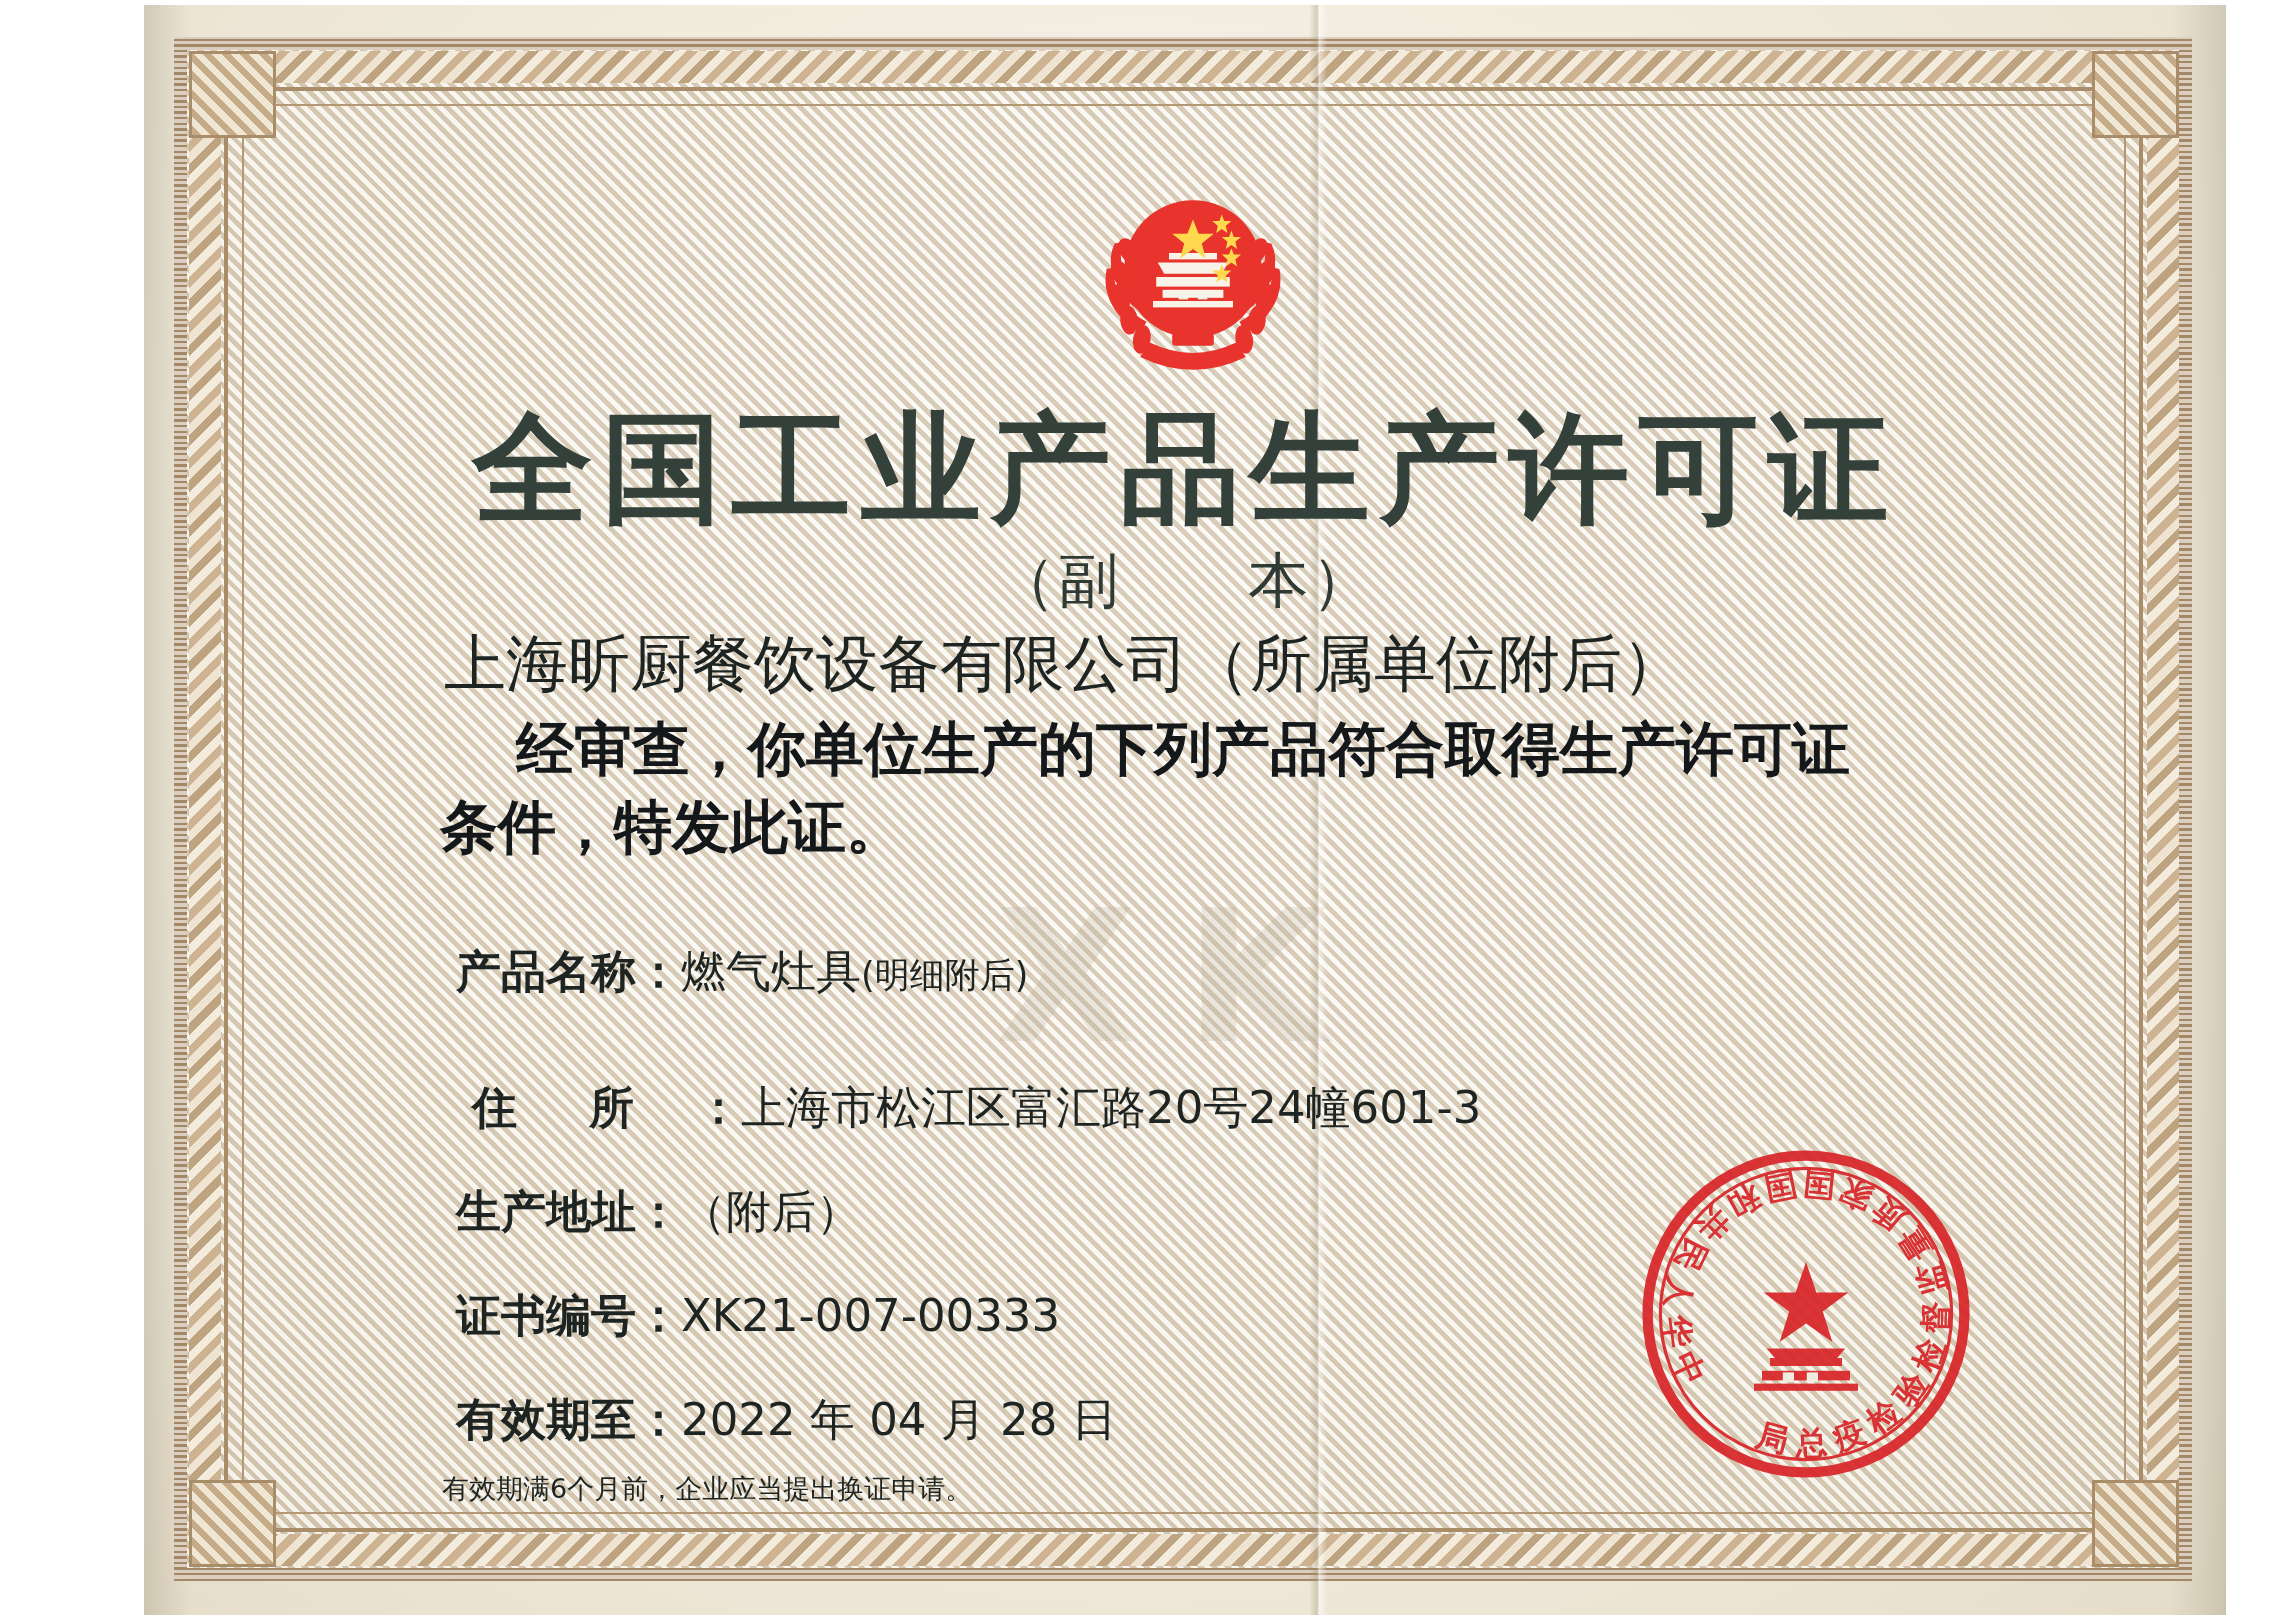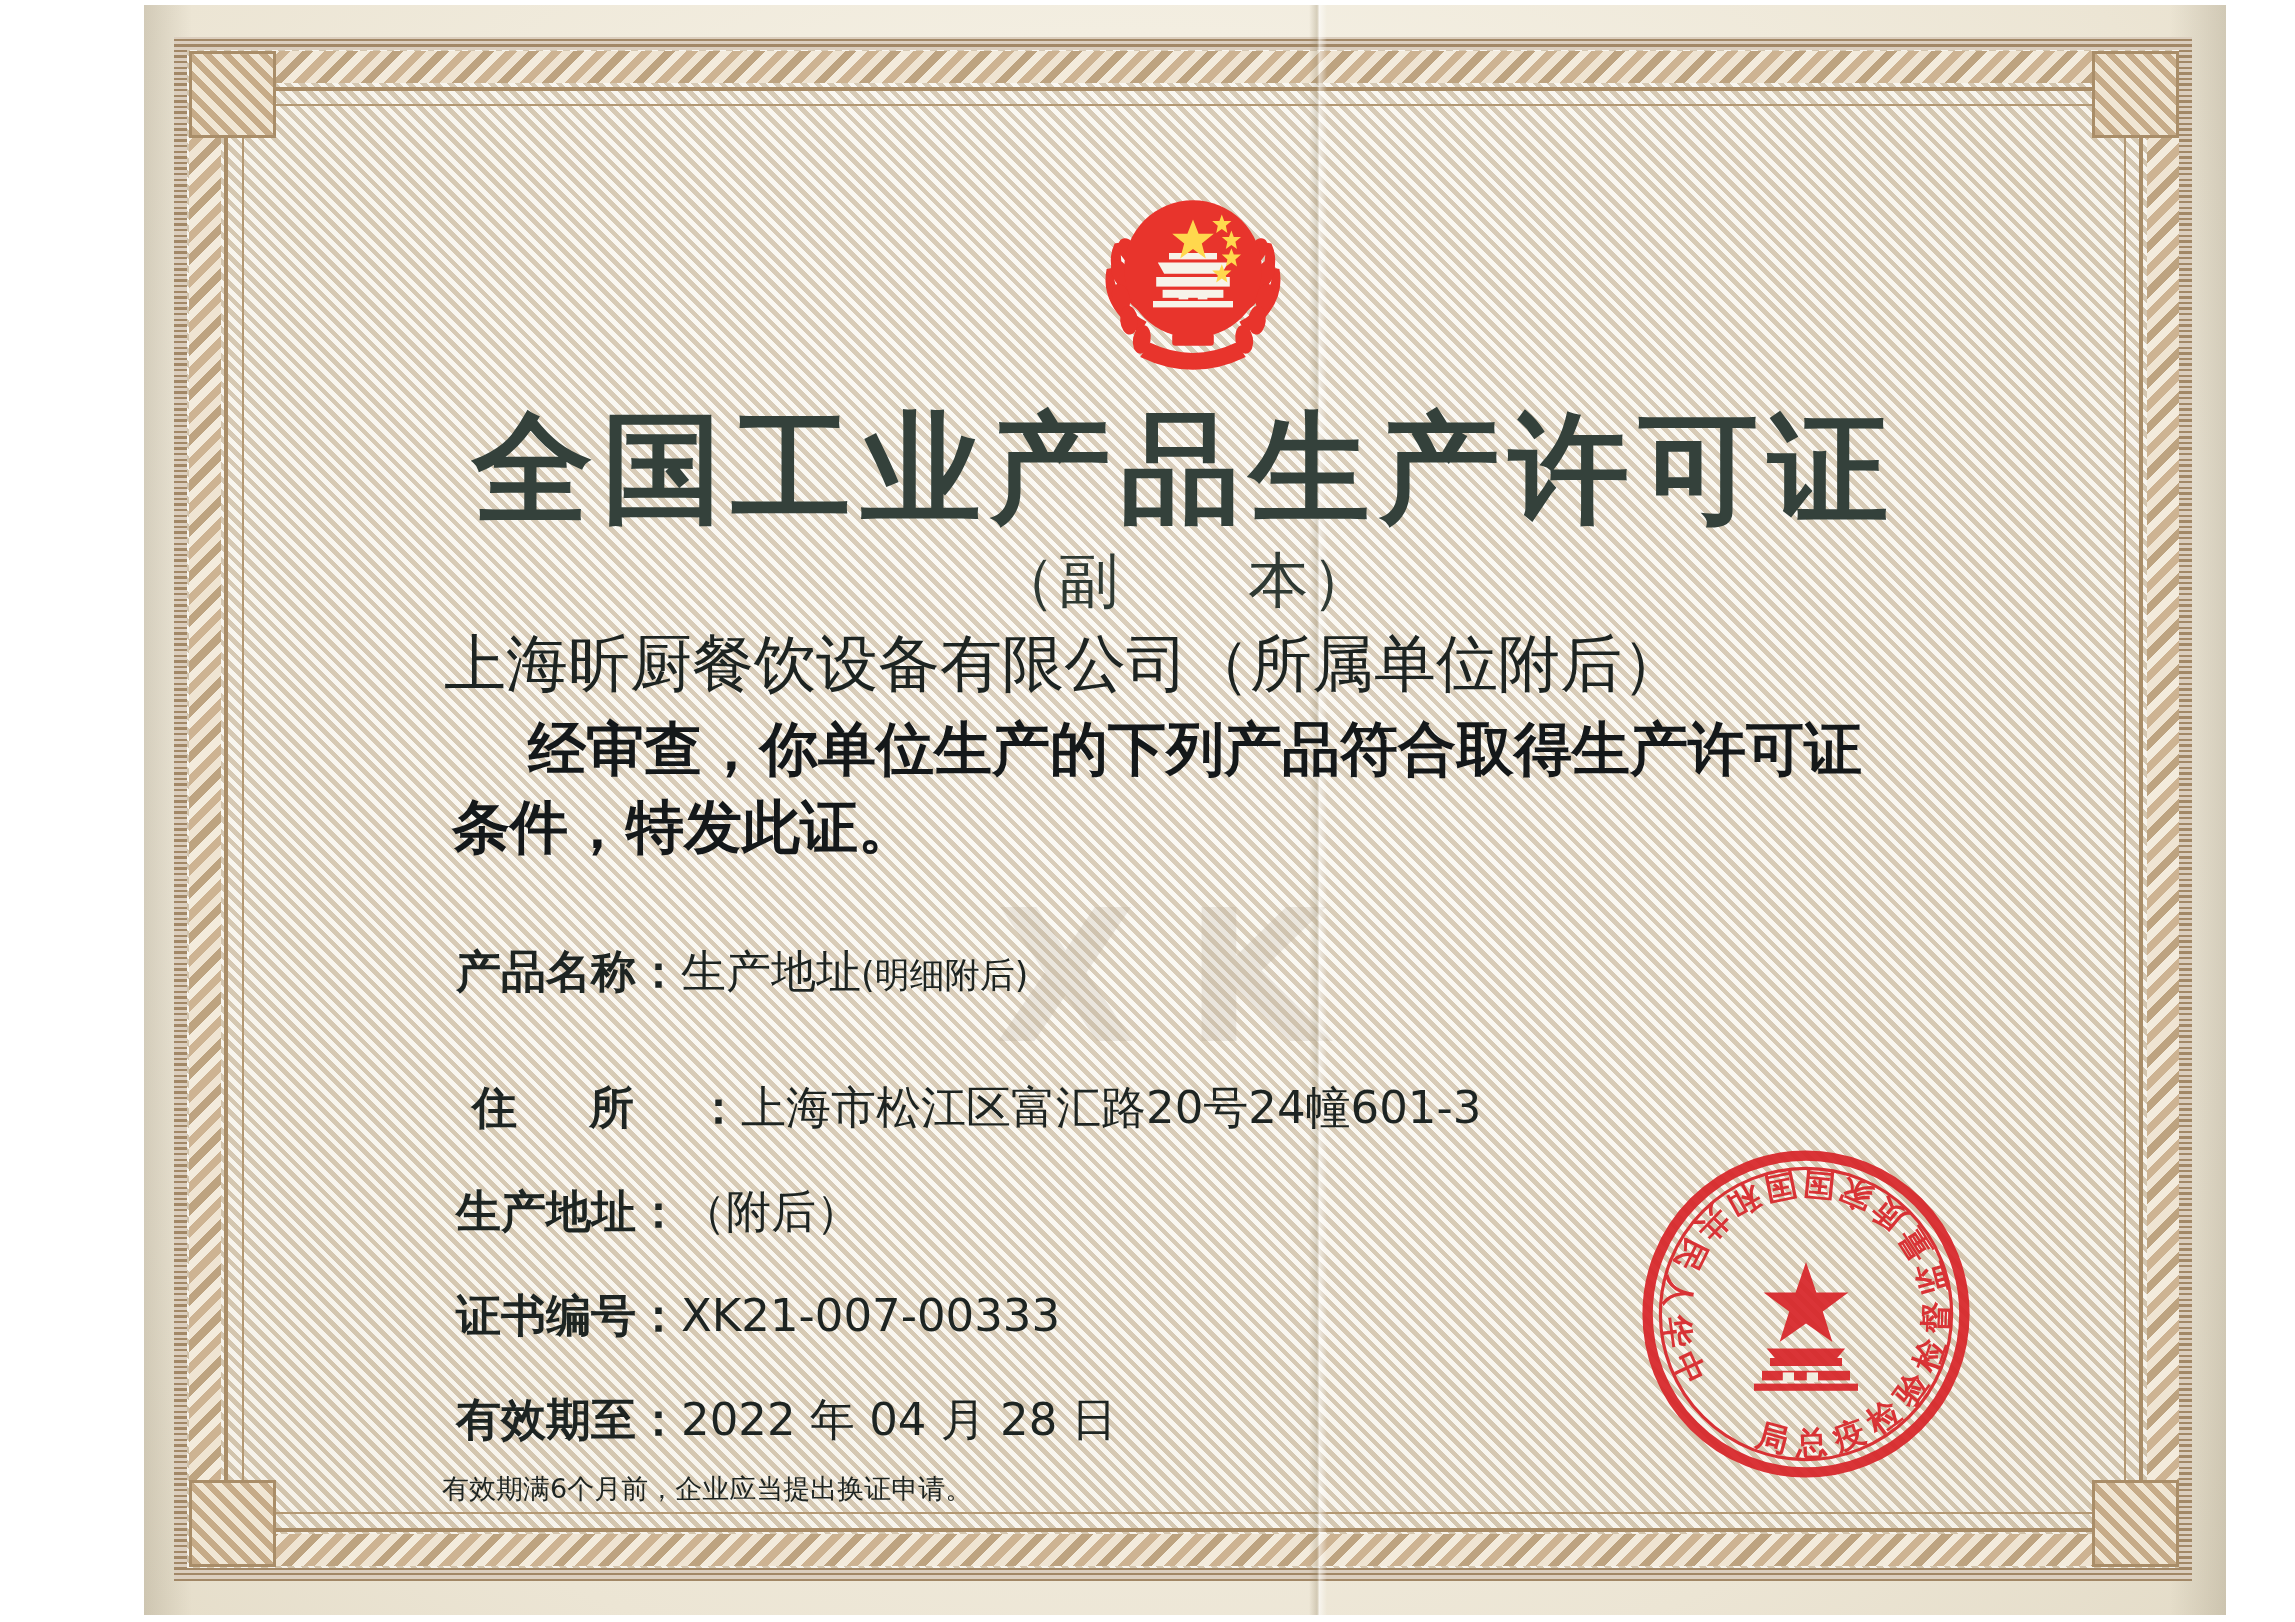--- a/index.html
+++ b/index.html
@@ -176,21 +176,21 @@
     position: absolute;
     left: 172px; top: 497px;
     font-size: 62px;
     color: #1d2422;
     font-family: Liberation Mono, monospace;
     white-space: nowrap;
   }
 
   .statement {
     position: absolute;
-    left: 180px; top: 585px;
+    left: 168px; top: 585px;
     width: 1634px;
     font-size: 58px;
     font-weight: bold;
     line-height: 1.35;
     color: #14181a;
     font-family: "DejaVu Sans", "Liberation Sans", sans-serif;
   }
   .statement .indent { display: inline-block; width: 76px; }
 
   .field {
@@ -344,21 +344,21 @@
       <div class="subtitle">（副　　本）</div>
 
       <div class="company">上海昕厨餐饮设备有限公司（所属单位附后）</div>
 
       <div class="statement">
         <span class="indent"></span><span>经审查，你单位生产的下列产品符合取得生产许可证</span><br>
         <span>条件，特发此证。</span>
       </div>
 
       <div class="field f-product">
-        <span class="label">产品名称：</span><span class="value">生产地址</span><span class="value small">(明细附后)</span>
+        <span class="label">产品名称：</span><span class="value">燃气灶具</span><span class="value small">(明细附后)</span>
       </div>
 
       <div class="field f-address">
         <span class="lbl-spread"><span>住所</span></span><span class="label">：</span><span class="value">上海市松江区富汇路20号24幢601-3</span>
       </div>
 
       <div class="field f-factory">
         <span class="label">生产地址：</span><span class="value">（附后）</span>
       </div>
 

